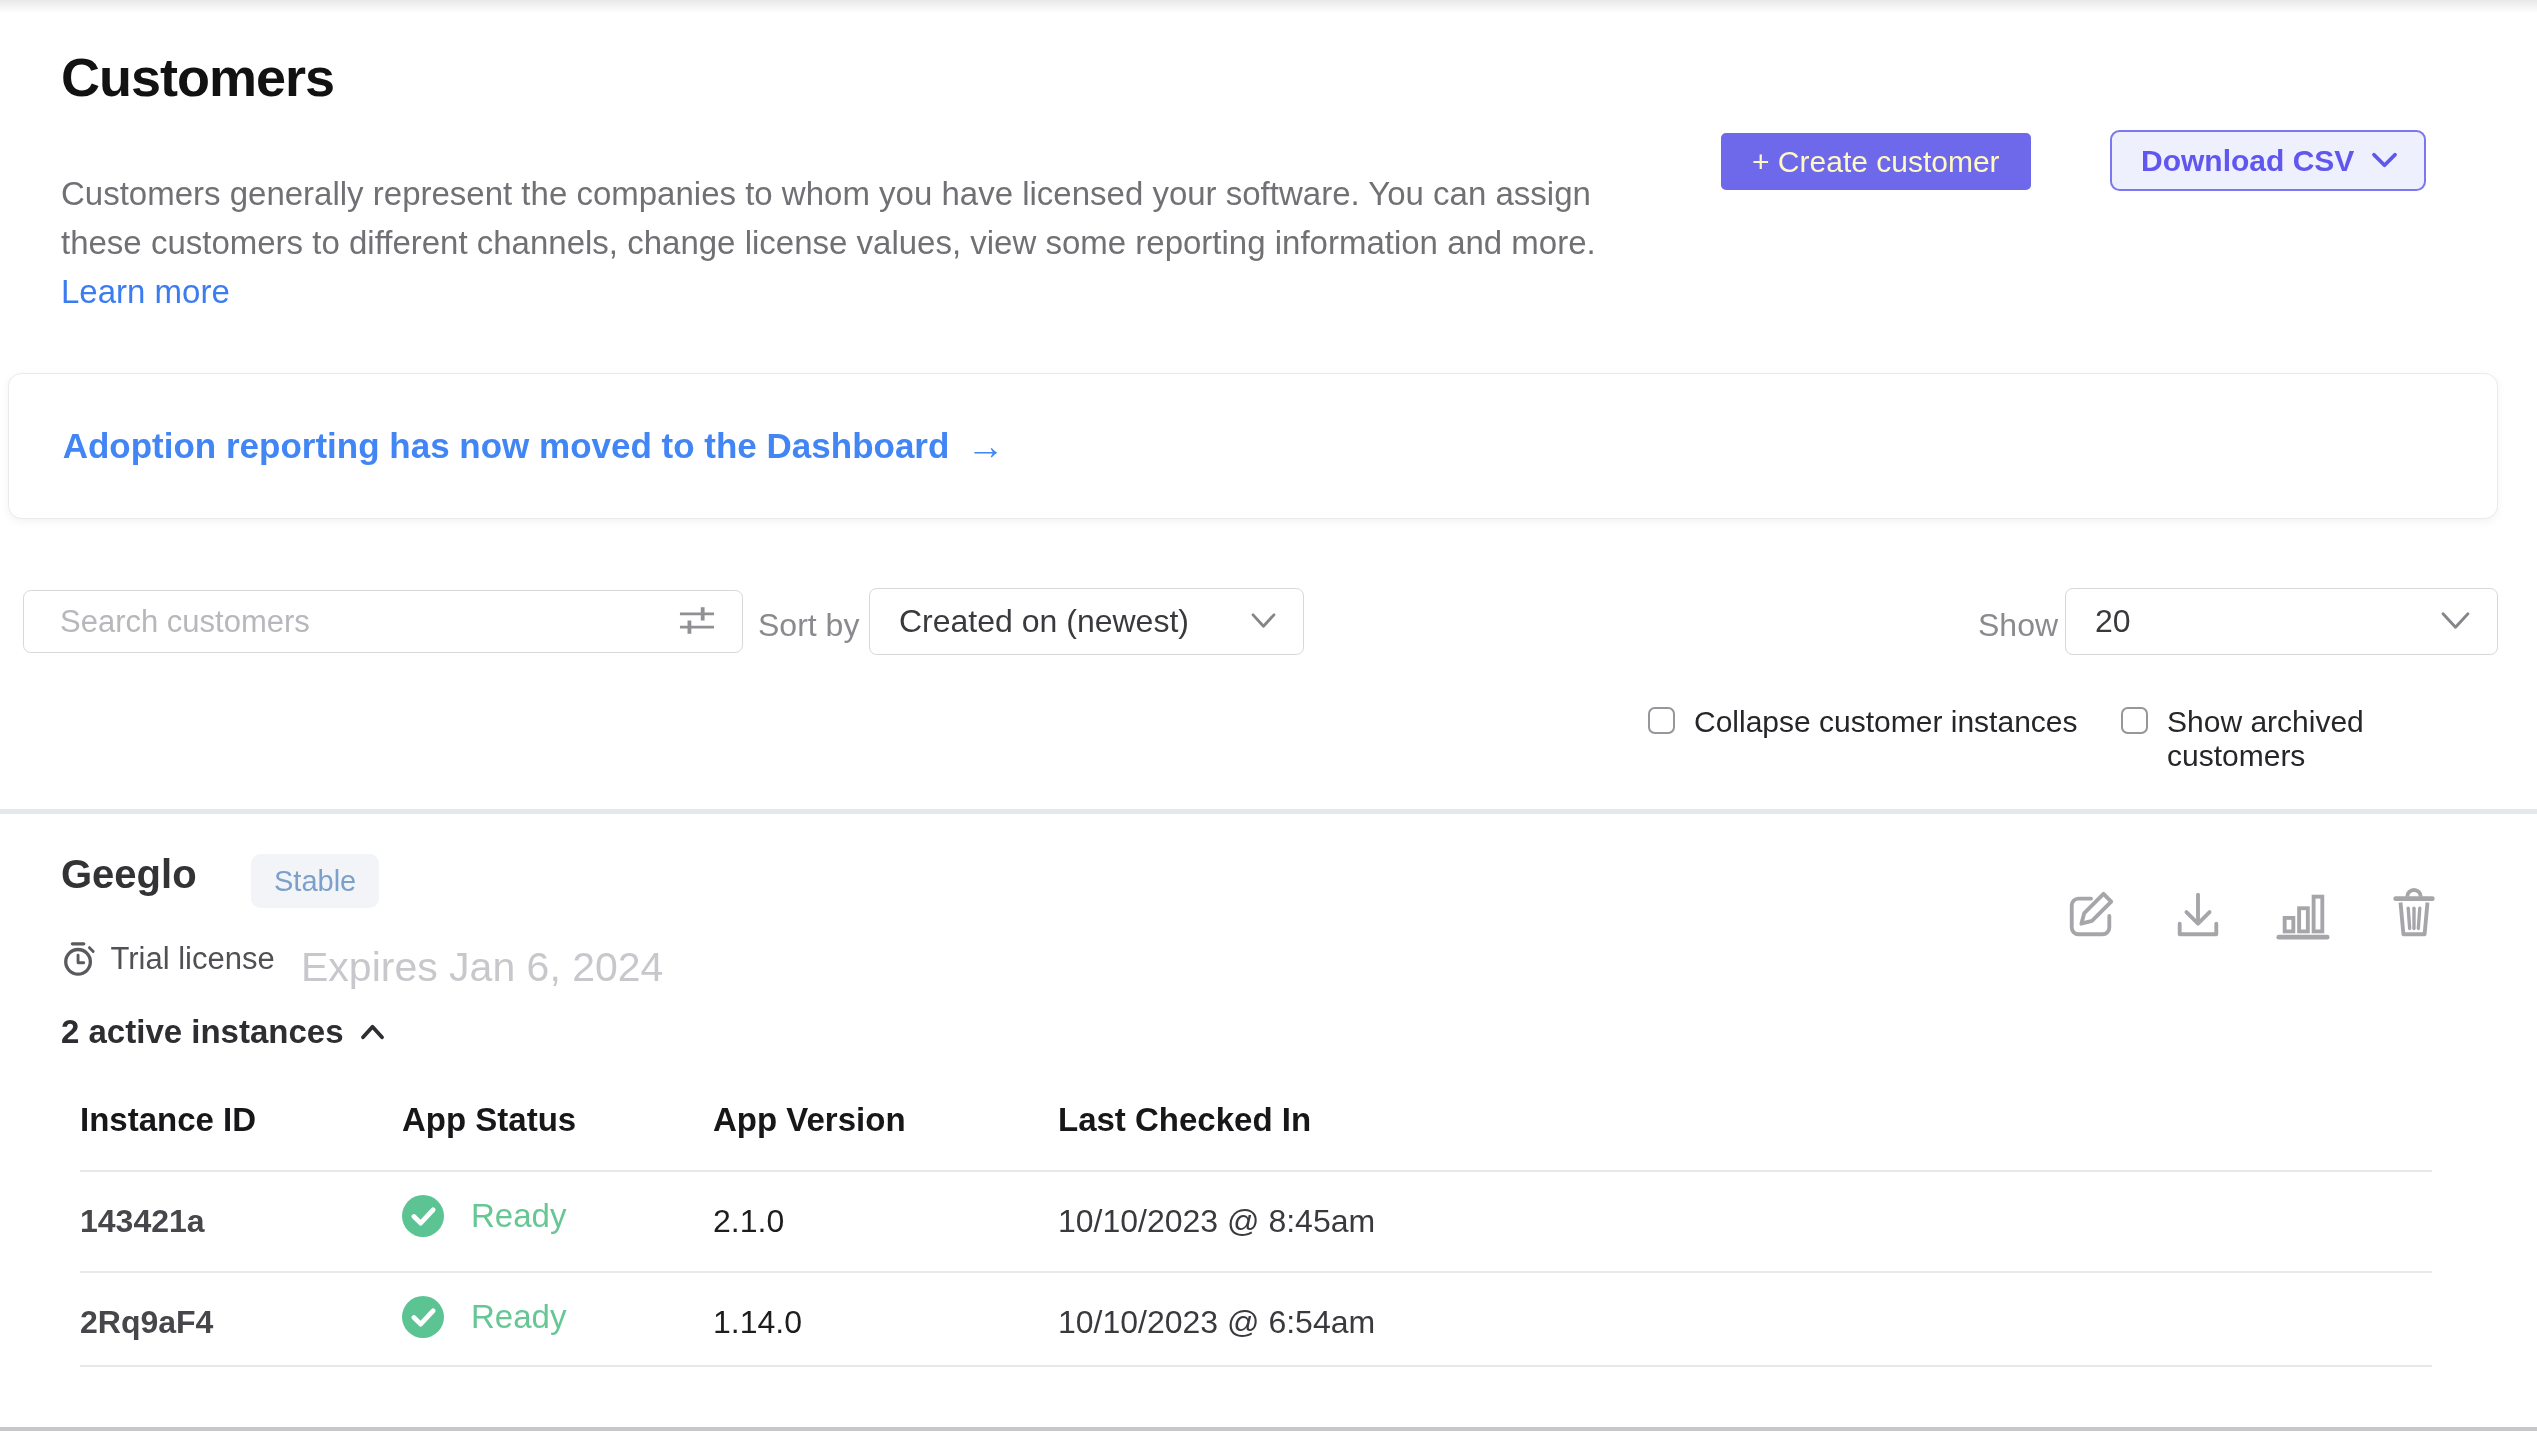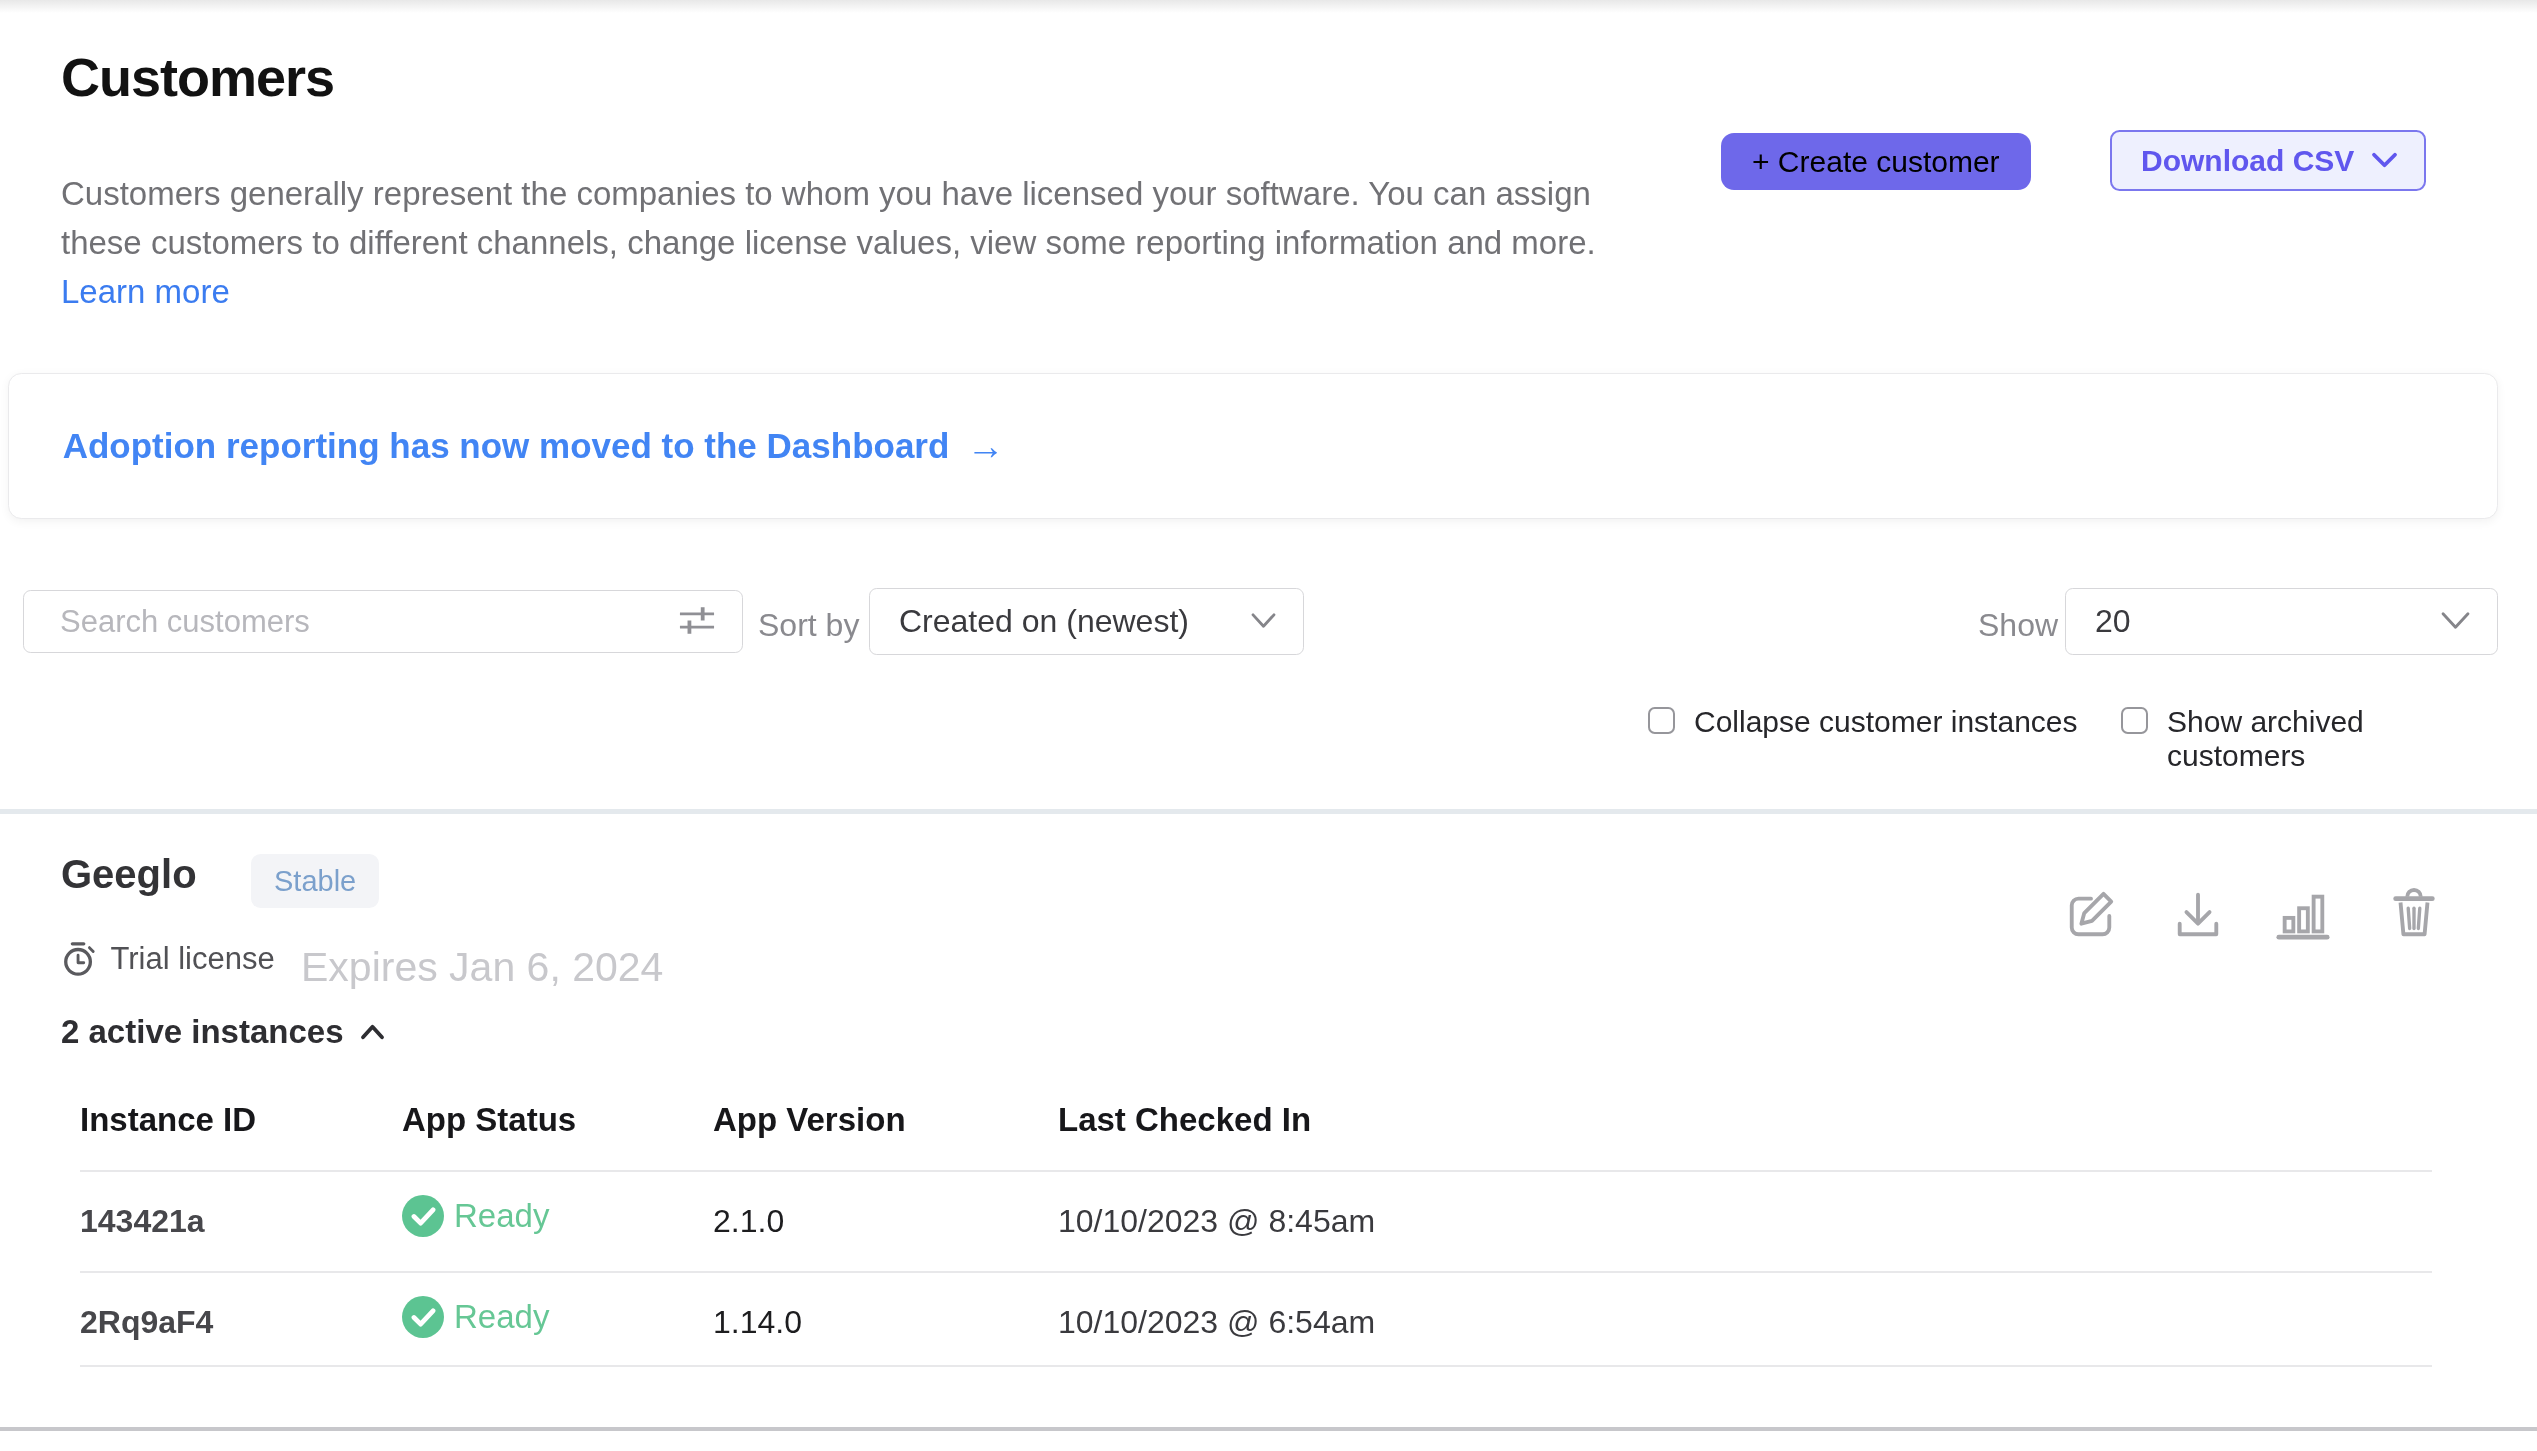--- a/index.html
+++ b/index.html
@@ -10,21 +10,21 @@
     background:linear-gradient(#e8e8e8,#ffffff);}
 
   
   .page-title{position:absolute;left:61px;top:34px;font-size:54px;font-weight:700;
     color:#121212;letter-spacing:-1px;margin-top:12px;}
   .page-desc{position:absolute;left:61px;top:136px;width:1599px;font-size:33px;
     line-height:49px;color:#717175;}
   .learn-more{color:#3b7cf0;font-weight:500;text-decoration:none;cursor:pointer;}
 
   .btn-create{position:absolute;left:1721px;top:133px;height:57px;padding:0 31px;
-    background:#6e68ea;border:none;border-radius:13px;color:#000000;font-size:30px;
+    background:#6e68ea;border:none;border-radius:5px;color:#fef9c3;font-size:30px;
     font-weight:500;display:flex;align-items:center;cursor:pointer;
     font-family:inherit;}
   .btn-download{position:absolute;left:2110px;top:130px;height:61px;padding:0 25px 0 29px;
     background:#eef0fe;border:2.9px solid #7b77ee;border-radius:9.6px;color:#6057ee;
     font-size:30px;font-weight:700;display:flex;align-items:center;gap:15.3px;
     cursor:pointer;box-sizing:border-box;font-family:inherit;}
 
   
   .banner{position:absolute;left:7.7px;top:373px;width:2490px;height:146px;
     background:#fff;border:1.9px solid #eaeaec;border-radius:13.4px;
@@ -82,21 +82,21 @@
   .itable{position:absolute;left:80px;top:1101px;width:2352px;height:268px;}
   .th{position:absolute;top:0;font-size:33px;font-weight:700;color:#17171a;}
   .col0{left:0;} .col1{left:322px;} .col2{left:633px;} .col3{left:978px;}
   .hline{position:absolute;left:0;width:2352px;height:1.9px;background:#e8e8ea;}
   .hl-head{top:69px;} .hl-r1{top:170px;} .hl-r2{top:264px;}
   .trow{position:absolute;left:0;width:2352px;height:96px;}
   .r1{top:71px;} .r2{top:172px;}
   .td{position:absolute;top:31px;font-size:32px;color:#3a3a3e;}
   .td-id{font-weight:700;color:#47474b;}
   .td-ver{color:#1d1d1f;}
-  .status-cell{display:flex;align-items:center;gap:10px;top:23px;}
+  .status-cell{display:flex;align-items:center;gap:27px;top:23px;}
   .status-dot{width:42px;height:42px;border-radius:50%;background:#5cc492;
     display:flex;align-items:center;justify-content:center;}
   .status-text{font-size:33px;color:#66c795;}
 
   .divider-bottom{position:absolute;left:0;top:1427px;width:2538px;height:3.8px;background:#c7c7cb;}
 
   svg{display:block;}
 </style>
 </head>
 <body>

